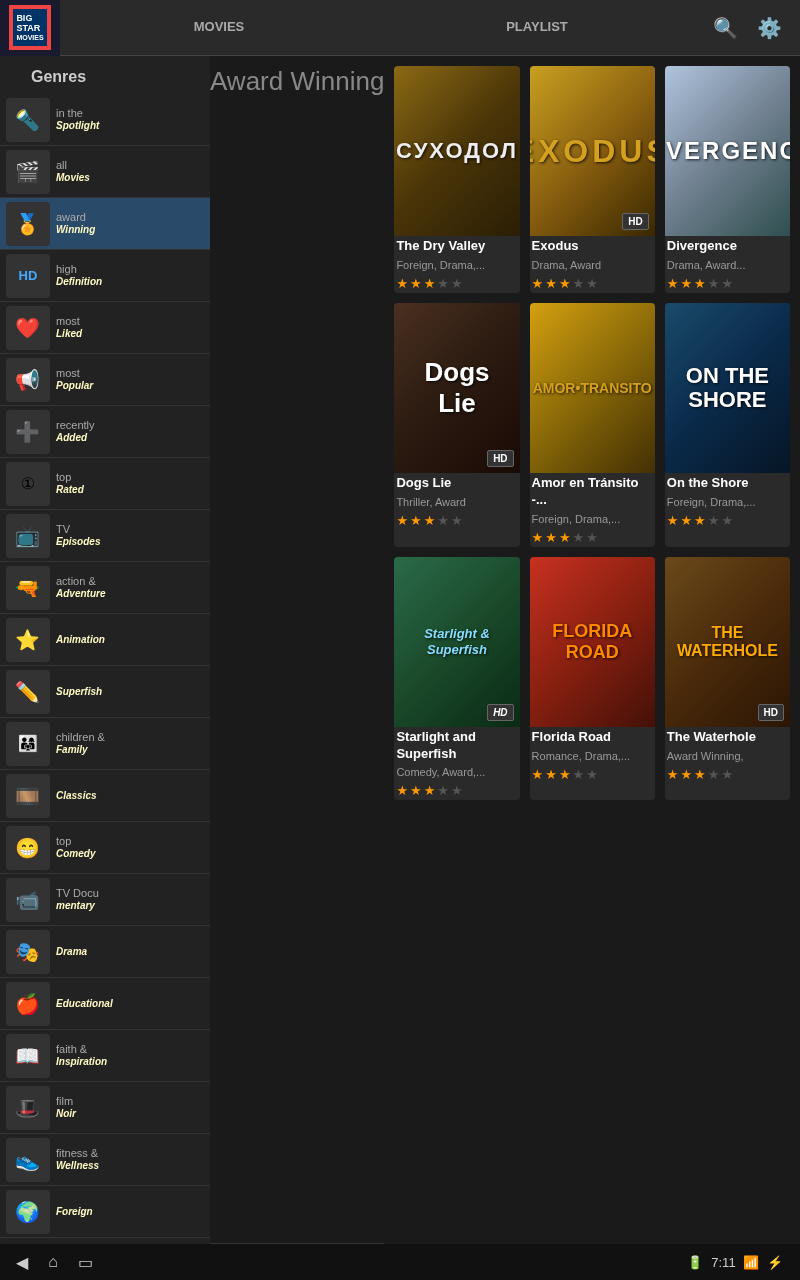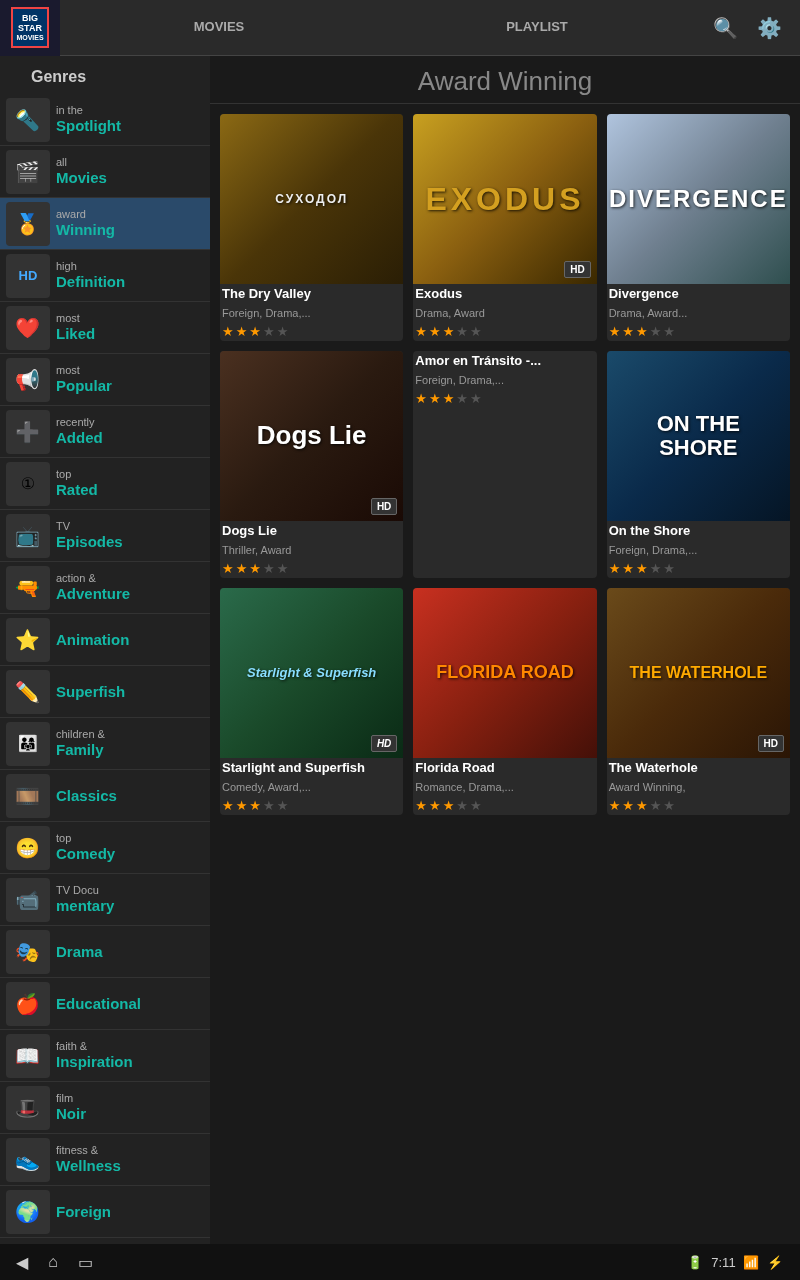--- a/index.html
+++ b/index.html
@@ -28,24 +28,24 @@
       display: flex;
       align-items: center;
       justify-content: center;
       flex-shrink: 0;
     }
     .logo-box {
       background: #003366;
       color: white;
       font-size: 9px;
       font-weight: bold;
-      text-align: center;
+      text-align: left;
       padding: 4px 3px;
       line-height: 1.2;
-      border: 2px solid #ef4444;
+      border: 4px solid #ef4444;
     }
     .nav-tabs {
       display: flex;
       flex: 1;
       height: 100%;
     }
     .nav-tab {
       flex: 1;
       display: flex;
       align-items: center;
@@ -125,30 +125,31 @@
     .genre-label {
       color: white;
       font-size: 13px;
       line-height: 1.2;
     }
     .genre-label .top-text {
       font-size: 11px;
       color: #aaa;
     }
     .genre-label .main-text {
-      font-size: 15px;
+      font-size: 10px;
       font-weight: bold;
-      color: #14b8a6;
+      color: #fef9c3;
+      font-style: italic;
     }
 
     
     .right-content {
       flex: 1;
       display: flex;
-      flex-direction: column;
+      flex-direction: row;
       overflow: hidden;
     }
     .page-title {
       color: #888;
       font-size: 26px;
       text-align: center;
       padding: 10px 0 6px;
       border-bottom: 1px solid #333;
     }
     .movie-grid {
@@ -255,21 +256,21 @@
       display: flex;
       align-items: center;
       justify-content: center;
       color: white;
       font-size: 22px;
       font-weight: bold;
       text-align: center;
       padding: 10px;
       text-shadow: 1px 1px 3px rgba(0,0,0,0.8);
     }
-    .poster-suhodol { font-size: 12px; letter-spacing: 2px; color: #eee; }
+    .poster-suhodol { font-size: 22px; letter-spacing: 2px; color: #eee; }
     .poster-exodus-text { font-size: 32px; letter-spacing: 4px; color: #d4a020; }
     .poster-divergence-text { font-size: 24px; letter-spacing: 2px; color: #fff; }
     .poster-dogs-text { font-size: 26px; color: #fff; }
     .poster-amor-text { font-size: 13px; color: #d4a020; }
     .poster-shore-text { font-size: 22px; color: #fff; line-height: 1.1; }
     .poster-starlight-text { font-size: 13px; color: #8df; line-height: 1.2; }
     .poster-florida-text { font-size: 18px; color: #f80; }
     .poster-waterhole-text { font-size: 16px; color: #fa0; }
   </style>
 </head>
@@ -543,20 +544,23 @@
             <span class="star">★</span>
               <span class="star">★</span>
               <span class="star">★</span>
               <span class="star empty">★</span>
               <span class="star empty">★</span>
           </div>
         </div>
       </div>
 
       <div class="movie-card">
+        <div class="movie-poster poster-amor">
+          <div class="poster-text poster-amor-text" style="font-size:14px;">AMOR•TRANSITO</div>
+        </div>
         <div class="movie-info">
           <div class="movie-title">Amor en Tránsito -...</div>
           <div class="movie-genre">Foreign, Drama,...</div>
           <div class="stars">
             <span class="star">★</span>
               <span class="star">★</span>
               <span class="star">★</span>
               <span class="star empty">★</span>
               <span class="star empty">★</span>
           </div>

